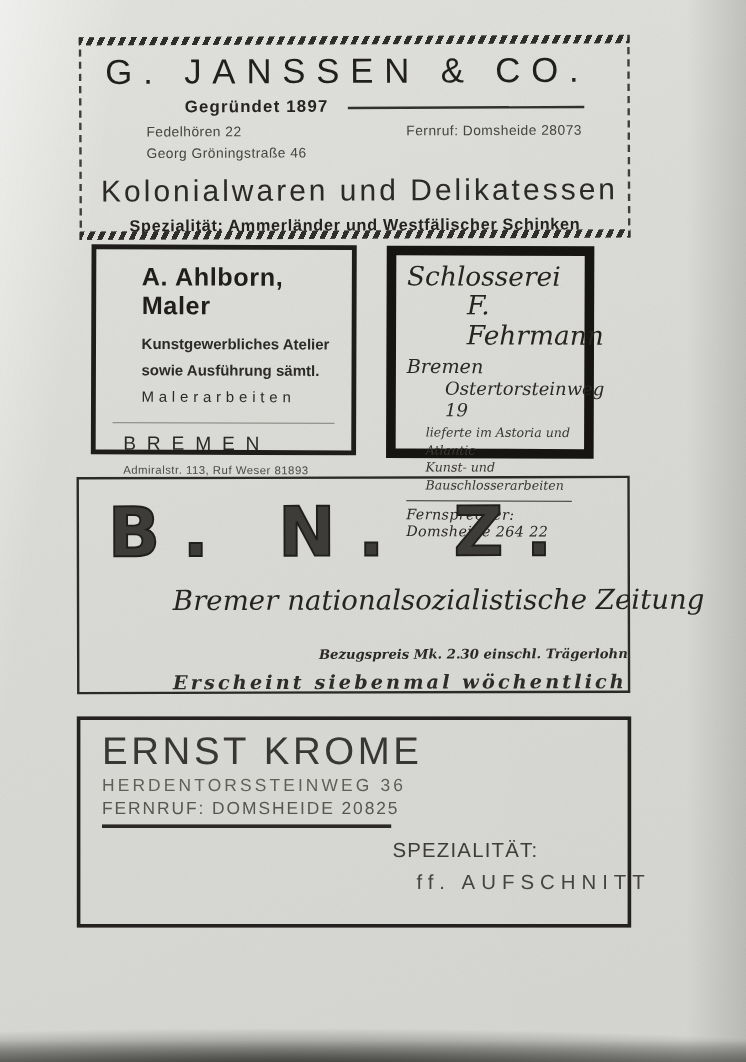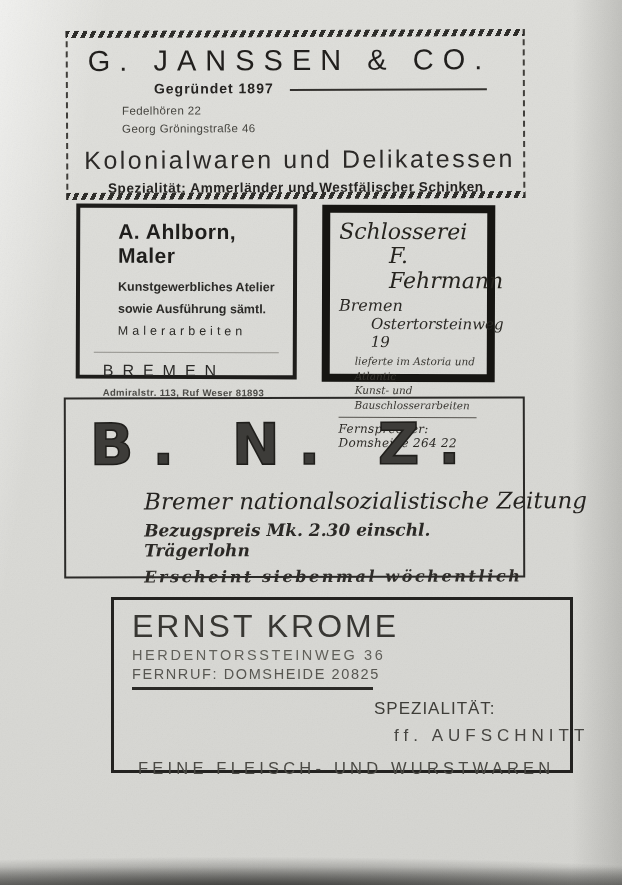--- a/index.html
+++ b/index.html
@@ -64,21 +64,21 @@
   .ad-ahlborn {
     left: 76px; top: 204px; width: 221px; height: 175px;
     border: 4px solid #1e1d1b; padding: 12px 8px 0 14px;
     transform: rotate(0.2deg);
   }
   .ahlborn-title { font-size: 21px; font-weight: bold; color: #1f1e1c; letter-spacing: 0.5px; margin-left: 24px; }
   .ahlborn-lines { margin: 9px 0 0 24px; font-size: 12.5px; font-weight: 600; color: #2b2a27; line-height: 1.75; }
   .ahlborn-line3 { letter-spacing: 4px; font-weight: 500; }
   .ahlborn-rule { border-top: 1px solid #93928d; margin: 9px 6px 9px 0; }
   .ahlborn-city { font-size: 16px; font-weight: 500; letter-spacing: 9px; color: #2a2927; margin-left: 9px; }
-  .ahlborn-addr { font-size: 9.5px; font-weight: 700; letter-spacing: 0.4px; color: #4b4a46; margin: 7px 0 0 9px; }
+  .ahlborn-addr { font-size: 9.5px; font-weight: 400; letter-spacing: 0.4px; color: #4b4a46; margin: 7px 0 0 9px; }
 
   
   .ad-fehrmann {
     left: 322px; top: 205px; width: 173px; height: 177px;
     border: 8px solid #161512; padding: 6px 8px 0 9px;
     font-family: "DejaVu Serif", serif; font-style: italic;
     transform: rotate(0.2deg);
   }
   .fehrmann-t1 { font-size: 22px; color: #26241f; }
   .fehrmann-t2 { font-size: 22px; color: #26241f; margin: -1px 0 0 50px; }
@@ -95,27 +95,27 @@
     transform: rotate(-0.15deg);
   }
   .bnz-initials {
     font-family: "DejaVu Sans", sans-serif;
     font-size: 57px; font-weight: bold; letter-spacing: 19px;
     color: #3d3c39; -webkit-text-stroke: 1.6px #201f1c;
     line-height: 1; white-space: nowrap;
   }
   .bnz-serif { font-family: "DejaVu Serif", serif; font-style: italic; }
   .bnz-name { font-size: 23px; color: #262421; margin: 15px 0 0 54px; white-space: nowrap; }
-  .bnz-price { font-size: 17px; font-weight: bold; color: #2b2926; margin: 6px 0 0 54px; }
+  .bnz-price { font-size: 11px; font-weight: bold; color: #2b2926; margin: 25px 0 0 54px; text-align: right; }
   .bnz-schedule { font-size: 16px; font-weight: bold; letter-spacing: 2.6px; color: #2e2c29; margin: 7px 0 0 54px; }
 
   
   .ad-krome {
     left: 64px; top: 597px; width: 462px; height: 176px;
-    border: 3px solid #232220; padding: 9px 0 0 18px; margin-left: 47px;
+    border: 3px solid #232220; padding: 9px 0 0 18px;
   }
   .krome-title {
     font-size: 32px; font-weight: 500; letter-spacing: 3px; color: #383733;
     line-height: 1.1; white-space: nowrap;
   }
   .krome-addr1 { font-size: 14.5px; font-weight: 500; letter-spacing: 2.6px; color: #605f59; margin-top: 3px; white-space: nowrap; }
   .krome-addr2 { font-size: 14.5px; font-weight: 500; letter-spacing: 1.6px; color: #575651; margin-top: 3px; white-space: nowrap; }
   .krome-rule { width: 241px; height: 3px; background: #2b2a27; margin-top: 5px; }
   .krome-spec-label { font-size: 17px; font-weight: 500; letter-spacing: 1px; color: #3e3d38; margin: 9px 0 0 242px; }
   .krome-spec-value { font-size: 17px; font-weight: 500; letter-spacing: 5px; color: #454440; margin: 7px 0 0 262px; white-space: nowrap; }
@@ -145,20 +145,21 @@
       <div class="founded-row">
         <span class="founded-label">Gegründet 1897</span>
         <span class="founded-rule"></span>
       </div>
       <div class="addr-row">
         <div class="addr-col">
           <div>Fedelhören 22</div>
           <div>Georg Gröningstraße 46</div>
         </div>
         <div class="addr-col">
+          <div>Fernruf: Domsheide 28073</div>
         </div>
       </div>
       <div class="janssen-tagline">Kolonialwaren und Delikatessen</div>
       <div class="janssen-spec">Spezialität: Ammerländer und Westfälischer Schinken</div>
     </div>
   </div>
 
   <div class="ad ad-ahlborn">
     <div class="ahlborn-title">A. Ahlborn, Maler</div>
     <div class="ahlborn-lines">
@@ -191,17 +192,16 @@
     <div class="bnz-schedule bnz-serif">Erscheint siebenmal wöchentlich</div>
   </div>
 
   <div class="ad ad-krome">
     <div class="krome-title">ERNST KROME</div>
     <div class="krome-addr1">HERDENTORSSTEINWEG 36</div>
     <div class="krome-addr2">FERNRUF: DOMSHEIDE 20825</div>
     <div class="krome-rule"></div>
     <div class="krome-spec-label">SPEZIALITÄT:</div>
     <div class="krome-spec-value">ff. AUFSCHNITT</div>
-    <div class="krome-products">FEINE FLEISCH- UND WURSTWAREN</div>
   </div>
 
   <div class="bottom-shadow"></div>
 </div>
 
 </body></html>

